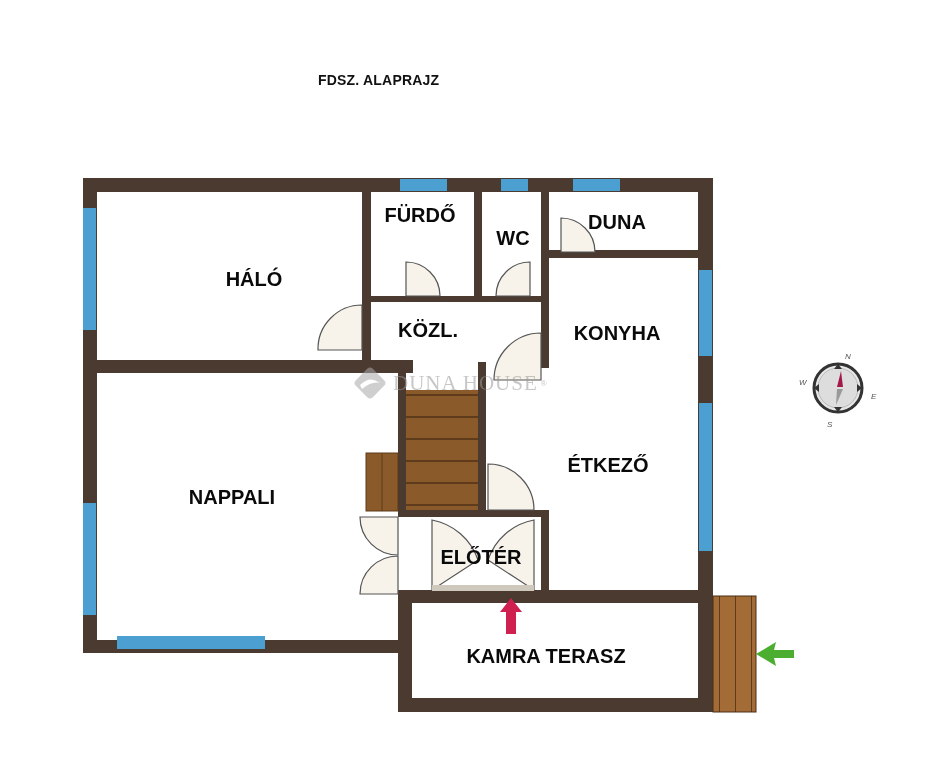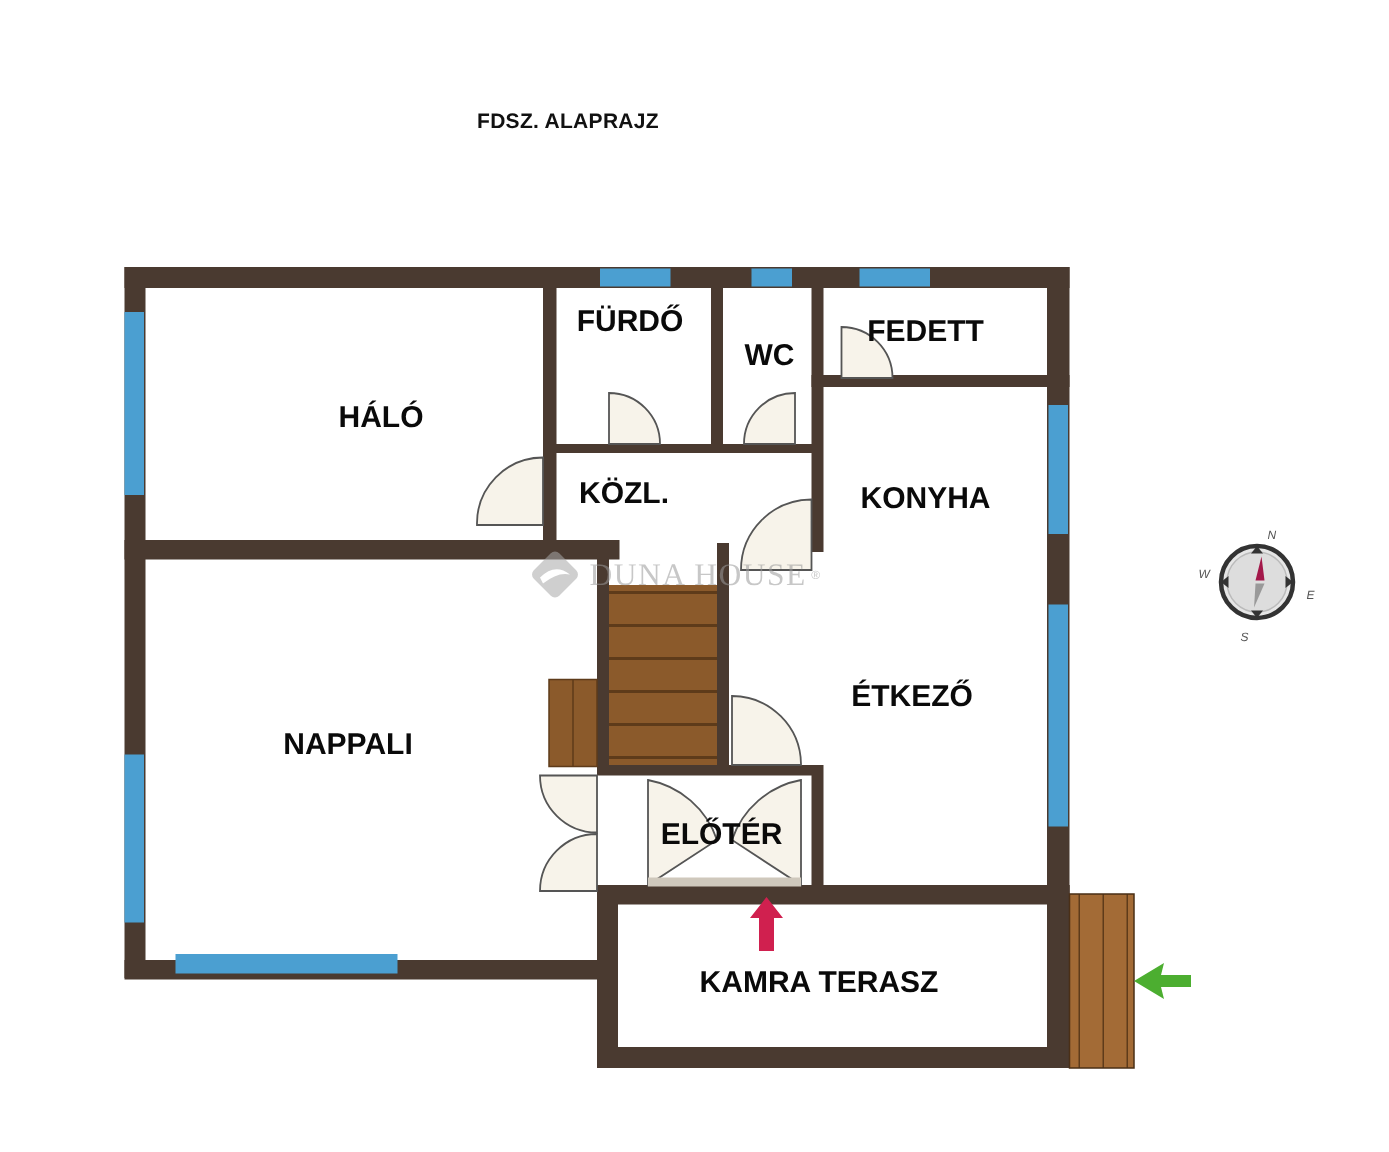--- a/index.html
+++ b/index.html
@@ -104,22 +104,22 @@
   <rect x="432" y="585" width="102" height="6" fill="#cfc8bc"></rect>
 
   <path d="M511,598 L522,612 L516,612 L516,634 L506,634 L506,612 L500,612 Z" fill="#d0204f"></path>
 
   <path d="M756,654 L776,642 L774,650 L794,650 L794,658 L774,658 L776,666 Z" fill="#4cae30"></path>
 </svg>
 
 <div class="lbl" style="left:254px;top:279px;">HÁLÓ</div>
 <div class="lbl" style="left:420px;top:215px;">FÜRDŐ</div>
 <div class="lbl" style="left:513px;top:238px;">WC</div>
-<div class="lbl" style="left:617px;top:222px;">FEDETT</div>
-<div class="lbl" style="left:416px;top:330px;">KÖZL.</div>
+<div class="lbl" style="left:617px;top:222px;">DUNA</div>
+<div class="lbl" style="left:428px;top:330px;">KÖZL.</div>
 <div class="lbl" style="left:617px;top:333px;">KONYHA</div>
 <div class="lbl" style="left:232px;top:497px;">NAPPALI</div>
 <div class="lbl" style="left:608px;top:465px;">ÉTKEZŐ</div>
 <div class="lbl" style="left:481px;top:557px;">ELŐTÉR</div>
 <div class="lbl" style="left:546px;top:656px;">KAMRA TERASZ</div>
 
 <div class="wm">
   <svg width="40" height="40" viewBox="0 0 40 40">
     <rect x="8" y="8" width="24" height="24" rx="4" transform="rotate(45 20 20)" fill="#a8a8a8"></rect>
     <path d="M10,22 Q20,12 30,20 Q22,18 12,26 Z" fill="#ffffff"></path>

